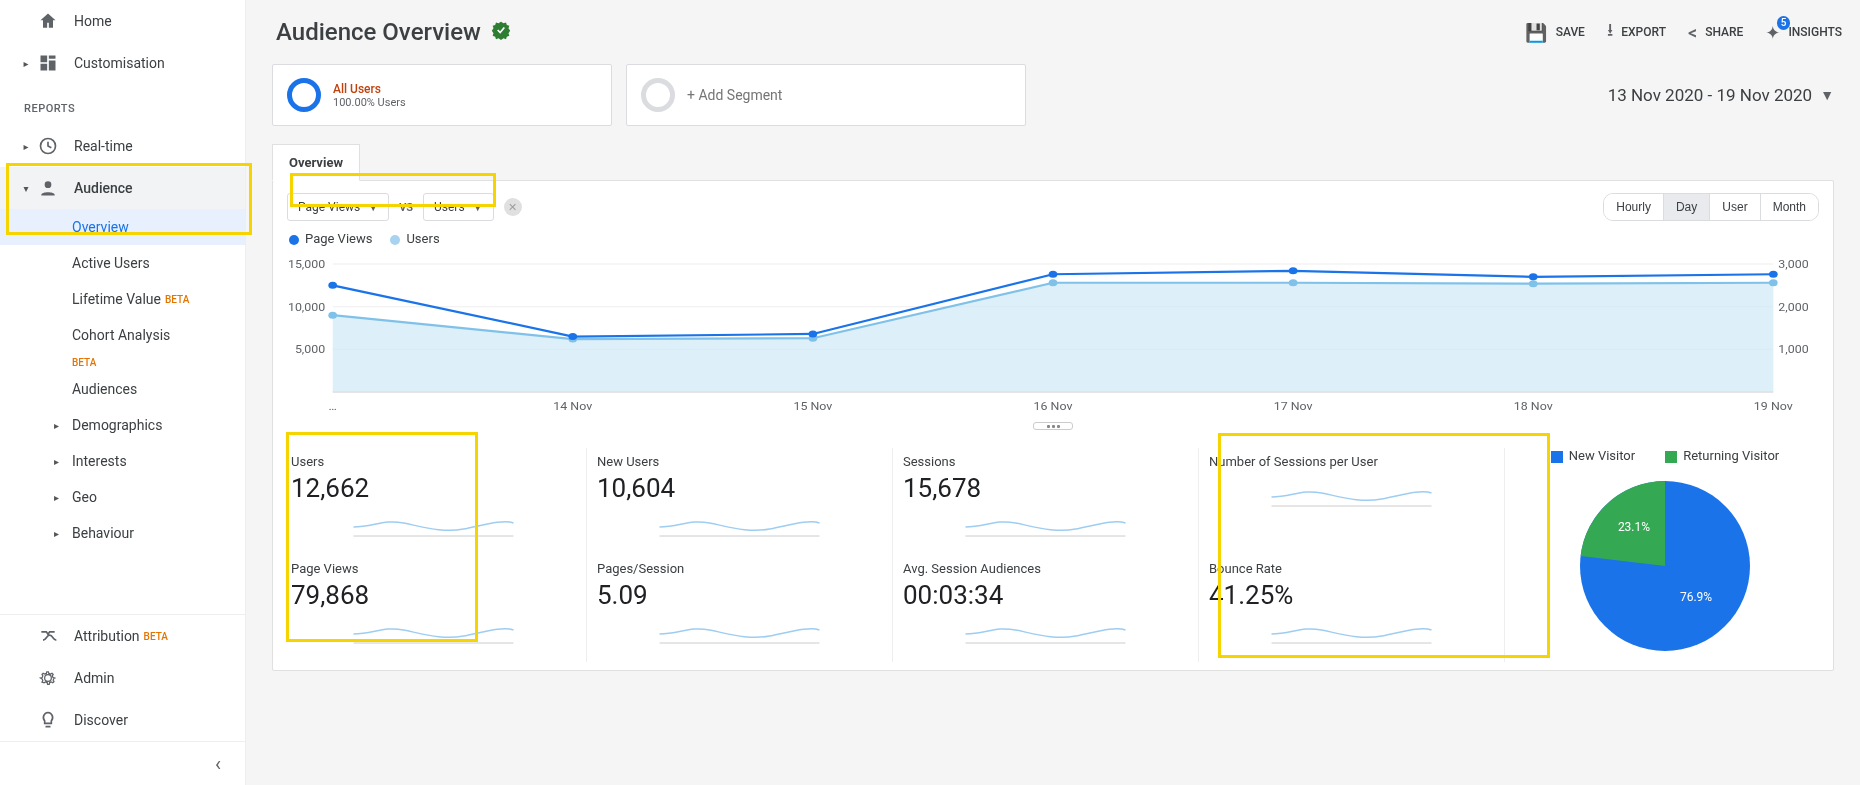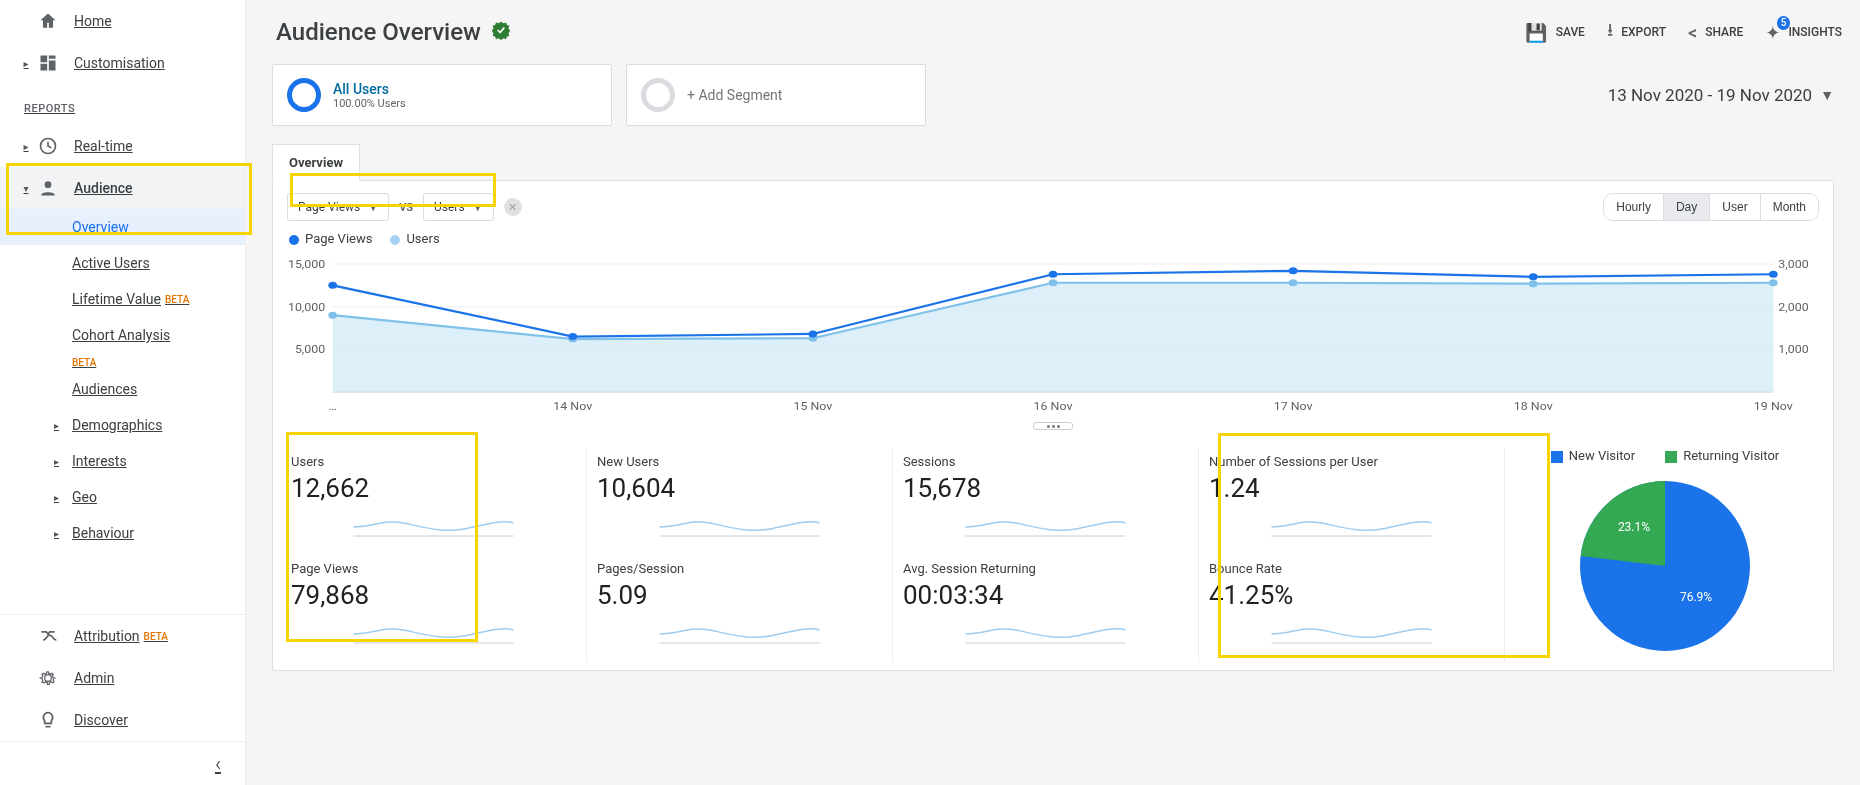--- a/index.html
+++ b/index.html
@@ -1,20 +1,20 @@
 <!DOCTYPE html>
 <html><head>
 <meta charset="utf-8">
 <style>
   * { box-sizing: border-box; }
   html, body { margin: 0; padding: 0; font-family: Roboto, Arial, sans-serif; background: #fff; color: #3c4043; }
   body { width: 1860px; height: 785px; overflow: hidden; display: flex; }
 
   
-  .sidebar { width: 246px; height: 100%; border-right: 1px solid #eee; background: #fff; display: flex; flex-direction: column; text-decoration: underline; }
+  .sidebar { width: 246px; height: 100%; border-right: 1px solid #eee; background: #fff; display: flex; flex-direction: column; }
   .sb-top { flex: 1; overflow: hidden; }
   .sb-item { display: flex; align-items: center; height: 42px; padding-left: 20px; font-size: 14px; color: #3c4043; cursor: pointer; }
   .sb-item .caret { width: 12px; text-align: center; font-size: 10px; color: #555; margin-right: 4px; visibility: hidden; }
   .sb-item.hascaret .caret { visibility: visible; }
   .sb-item .icon { width: 24px; margin-right: 14px; display: flex; justify-content: center; color: #5f6368; }
   .sb-item .label {}
   .sb-heading { padding: 18px 0 10px 24px; font-size: 11px; font-weight: 500; color: #5f6368; letter-spacing: .5px; }
   .sb-item.active { background: #f1f3f4; font-weight: 500; }
   .sb-sub { padding-left: 72px; height: 36px; display: flex; align-items: center; font-size: 14px; color: #3c4043; cursor: pointer; }
   .sb-sub.selected { background: #e8f0fe; color: #1a73e8; }
@@ -36,21 +36,21 @@
   .verify { color: #2e7d32; }
   .toolbar { margin-left: auto; display: flex; gap: 22px; align-items: center;}
   .tool { display: flex; align-items: center; gap: 8px; font-size: 12px; font-weight: 500; color: #3c4043; cursor: pointer; }
   .tool .ticon { font-size: 18px; color: #5f6368; position: relative;}
   .tool.insights .ticon::after { content: attr(data-badge); position: absolute; top: -6px; right: -10px; background: #1a73e8; color:#fff; font-size: 10px; padding: 0 4px; border-radius: 8px; line-height: 14px;}
 
   .segment-row { display: flex; align-items: center; gap: 14px; margin: 0 8px 18px; }
   .seg-card { height: 62px; border: 1px solid #dadce0; border-radius: 2px; background: #fff; display: flex; align-items: center; padding: 0 14px; gap: 12px; }
   .ring { width: 34px; height: 34px; border: 5px solid #1a73e8; border-radius: 50%; }
   .ring.grey { border-color: #dadce0; }
-  .seg-text .l1 { font-size: 14px; font-weight: 500; color: #0369a1;}
+  .seg-text .l1 { font-size: 12px; font-weight: 500; color: #c2410c;}
   .seg-text .l2 { font-size: 11px; color: #5f6368;}
   .add-seg { color: #757575; font-size: 14px; }
   .daterange { margin-left: auto; font-size: 17px; color: #3c4043; display: flex; align-items: center; gap: 8px; cursor: pointer; font-weight: 400;}
   .dr-caret { color: #5f6368; font-size: 14px; }
 
   .card { background: #fff; border: 1px solid #e0e0e0; border-radius: 2px; margin: 0 8px; }
   .tab-strip { margin: 0 8px -1px; }
   .tab { display: inline-block; background: #fff; border: 1px solid #e0e0e0; border-bottom-color: #fff; padding: 10px 16px; font-size: 13px; font-weight: 700; color: #3c4043; position: relative; z-index: 2;}
   .chart-controls { display: flex; align-items: center; justify-content: space-between; padding: 12px 14px 6px; }
   .metric-sel { display: flex; align-items: center; gap: 10px; }
@@ -232,21 +232,21 @@
   </div>
 
   <div class="segment-row">
     <div class="seg-card" style="width:340px;">
       <div class="ring"></div>
       <div class="seg-text">
         <div class="l1">All Users</div>
         <div class="l2">100.00% Users</div>
       </div>
     </div>
-    <div class="seg-card" style="width:300px;">
+    <div class="seg-card" style="width:400px;">
       <div class="ring grey"></div>
       <div class="add-seg">+ Add Segment</div>
     </div>
     <div class="daterange">
       <span>13 Nov 2020 - 19 Nov 2020</span>
       <span class="dr-caret">▼</span>
     </div>
   </div>
 
   <div class="tab-strip">
@@ -338,38 +338,37 @@
               <path d="M0 18 C20 18 30 10 50 14 S90 24 110 20 S150 10 160 14" fill="none" stroke="#9ecdf2" stroke-width="1.5"></path>
               <line x1="0" y1="27" x2="160" y2="27" stroke="#ccc"></line>
             </svg></div>
           <div class="metric"><div class="mlabel">Sessions</div>
       <div class="mval">15,678</div>
       <svg viewBox="0 0 160 28">
               <path d="M0 18 C20 18 30 10 50 14 S90 24 110 20 S150 10 160 14" fill="none" stroke="#9ecdf2" stroke-width="1.5"></path>
               <line x1="0" y1="27" x2="160" y2="27" stroke="#ccc"></line>
             </svg></div>
           <div class="metric"><div class="mlabel">Number of Sessions per User</div>
-      <div class="mval">1.24</div>
       <svg viewBox="0 0 160 28">
               <path d="M0 18 C20 18 30 10 50 14 S90 24 110 20 S150 10 160 14" fill="none" stroke="#9ecdf2" stroke-width="1.5"></path>
               <line x1="0" y1="27" x2="160" y2="27" stroke="#ccc"></line>
             </svg></div>
           <div class="metric"><div class="mlabel">Page Views</div>
       <div class="mval">79,868</div>
       <svg viewBox="0 0 160 28">
               <path d="M0 18 C20 18 30 10 50 14 S90 24 110 20 S150 10 160 14" fill="none" stroke="#9ecdf2" stroke-width="1.5"></path>
               <line x1="0" y1="27" x2="160" y2="27" stroke="#ccc"></line>
             </svg></div>
           <div class="metric"><div class="mlabel">Pages/Session</div>
       <div class="mval">5.09</div>
       <svg viewBox="0 0 160 28">
               <path d="M0 18 C20 18 30 10 50 14 S90 24 110 20 S150 10 160 14" fill="none" stroke="#9ecdf2" stroke-width="1.5"></path>
               <line x1="0" y1="27" x2="160" y2="27" stroke="#ccc"></line>
             </svg></div>
-          <div class="metric"><div class="mlabel">Avg. Session Returning</div>
+          <div class="metric"><div class="mlabel">Avg. Session Audiences</div>
       <div class="mval">00:03:34</div>
       <svg viewBox="0 0 160 28">
               <path d="M0 18 C20 18 30 10 50 14 S90 24 110 20 S150 10 160 14" fill="none" stroke="#9ecdf2" stroke-width="1.5"></path>
               <line x1="0" y1="27" x2="160" y2="27" stroke="#ccc"></line>
             </svg></div>
           <div class="metric"><div class="mlabel">Bounce Rate</div>
       <div class="mval">41.25%</div>
       <svg viewBox="0 0 160 28">
               <path d="M0 18 C20 18 30 10 50 14 S90 24 110 20 S150 10 160 14" fill="none" stroke="#9ecdf2" stroke-width="1.5"></path>
               <line x1="0" y1="27" x2="160" y2="27" stroke="#ccc"></line>

